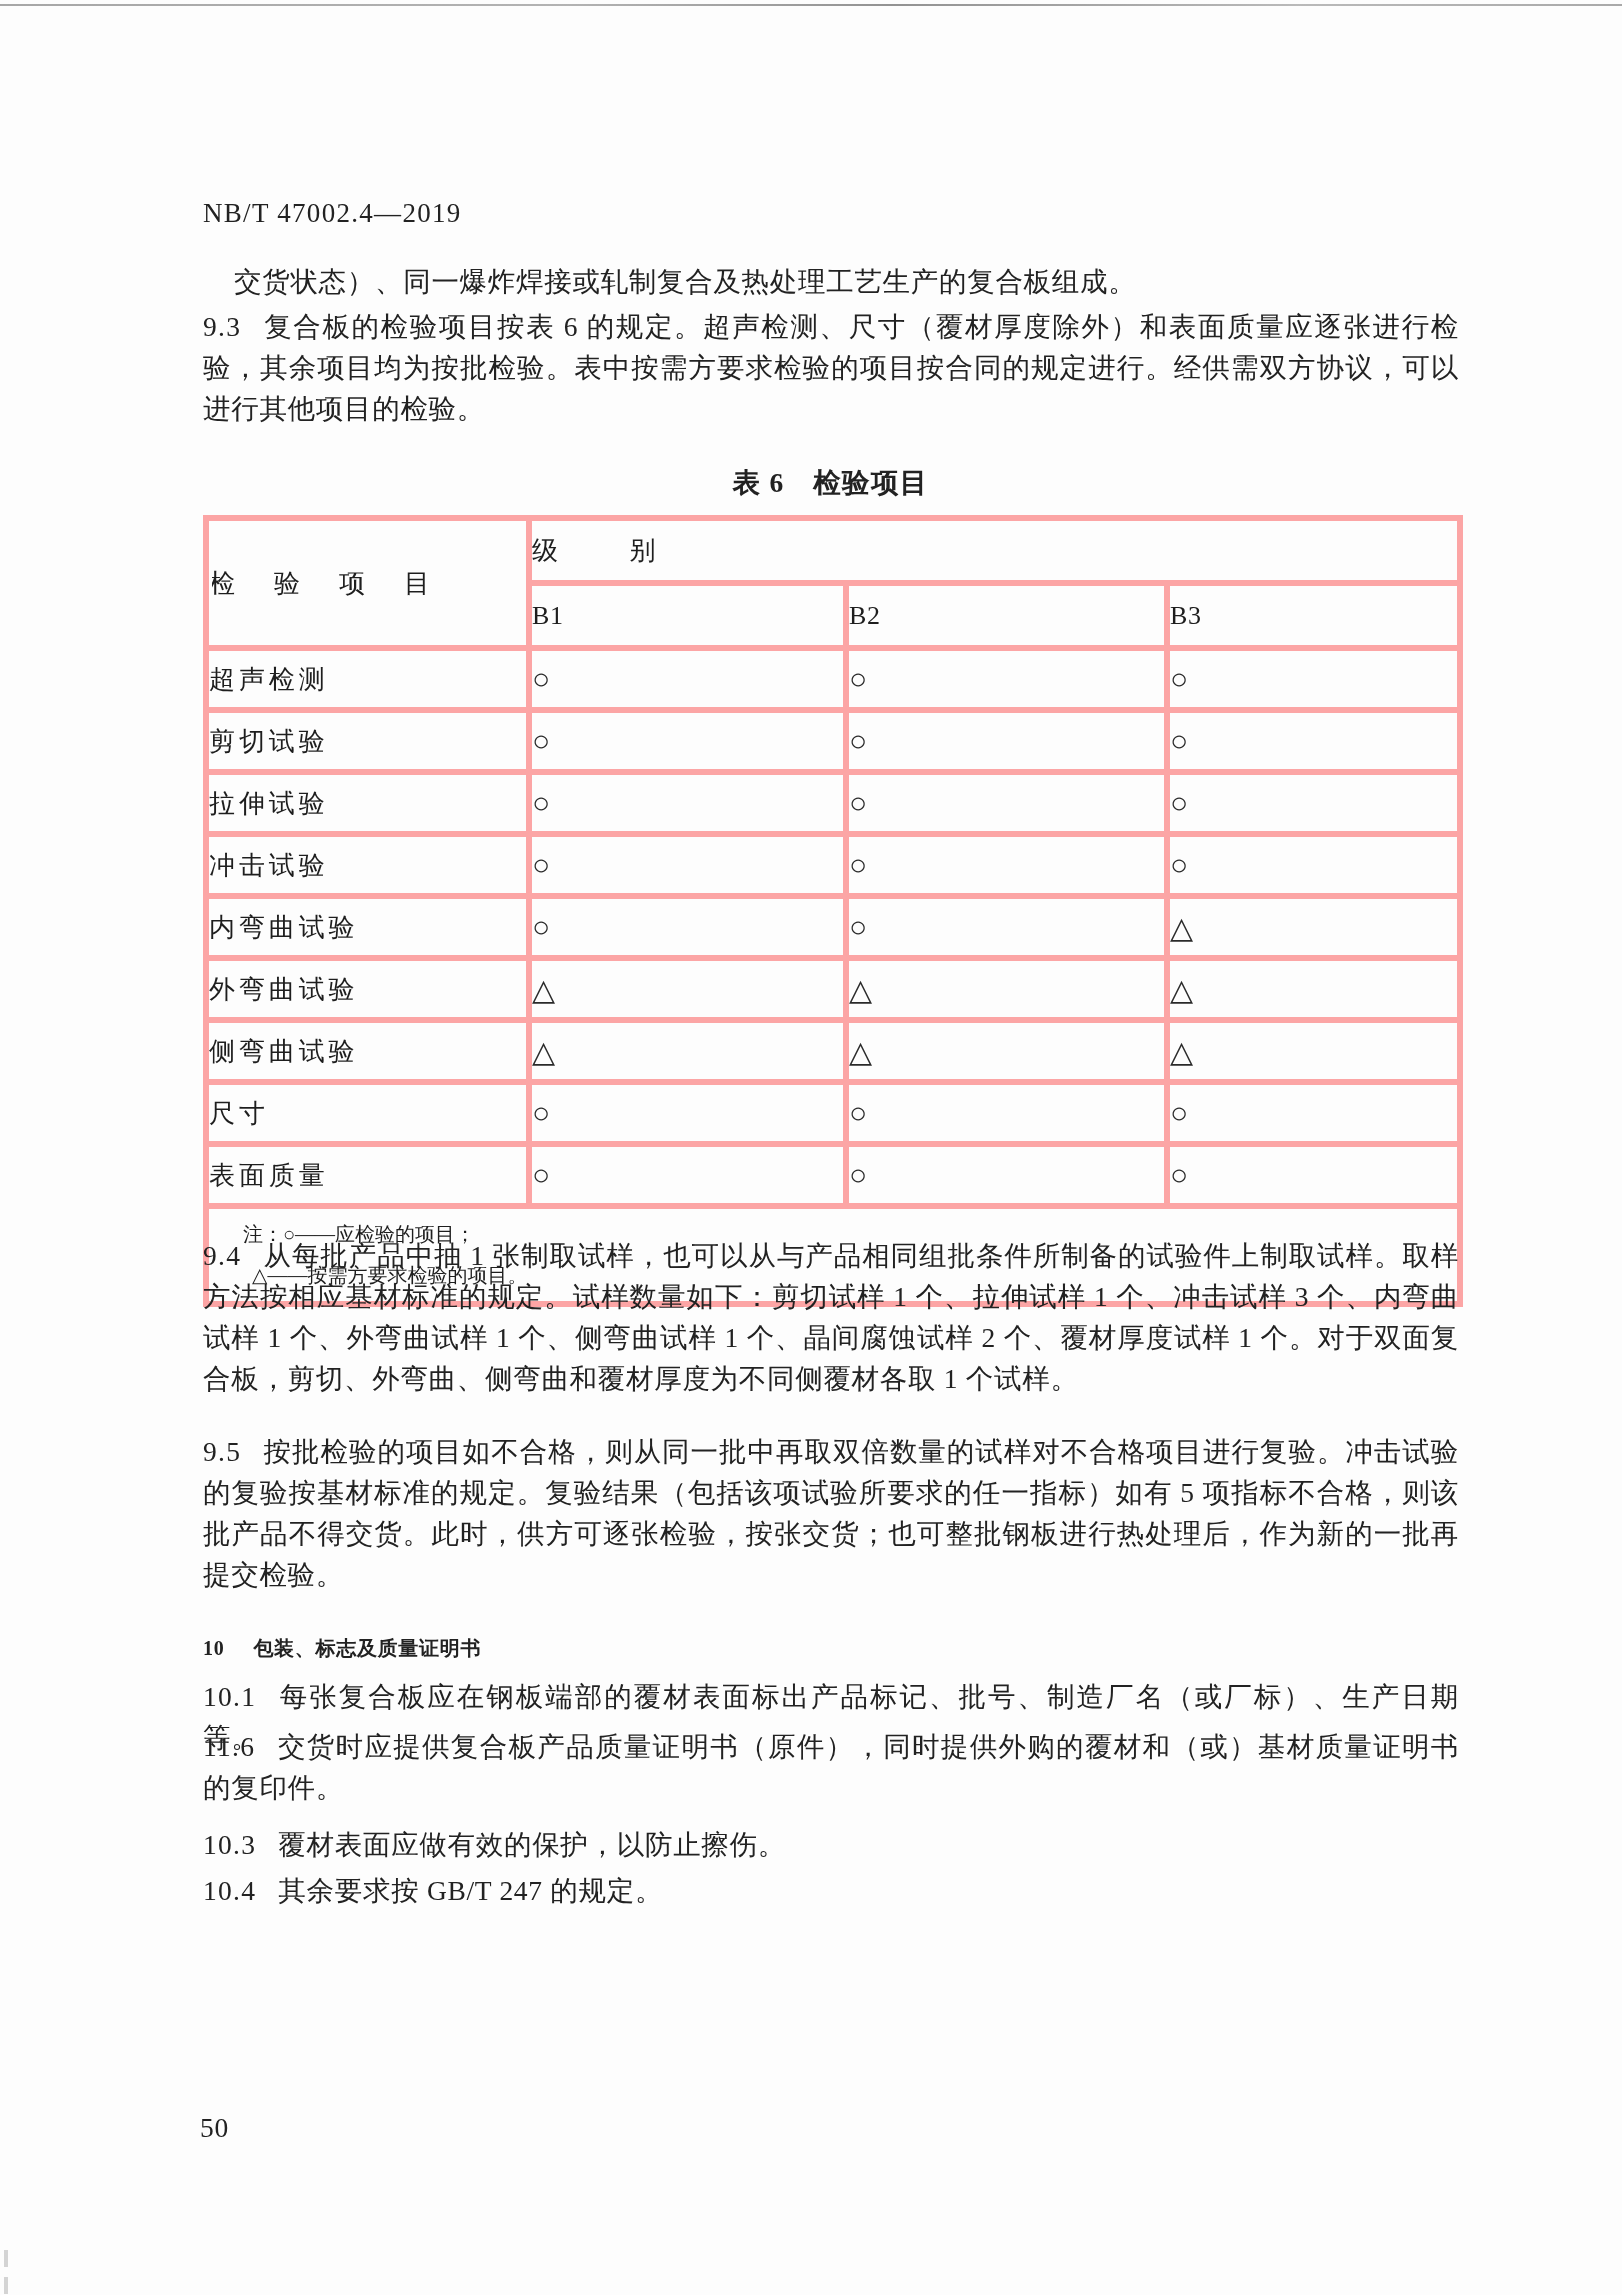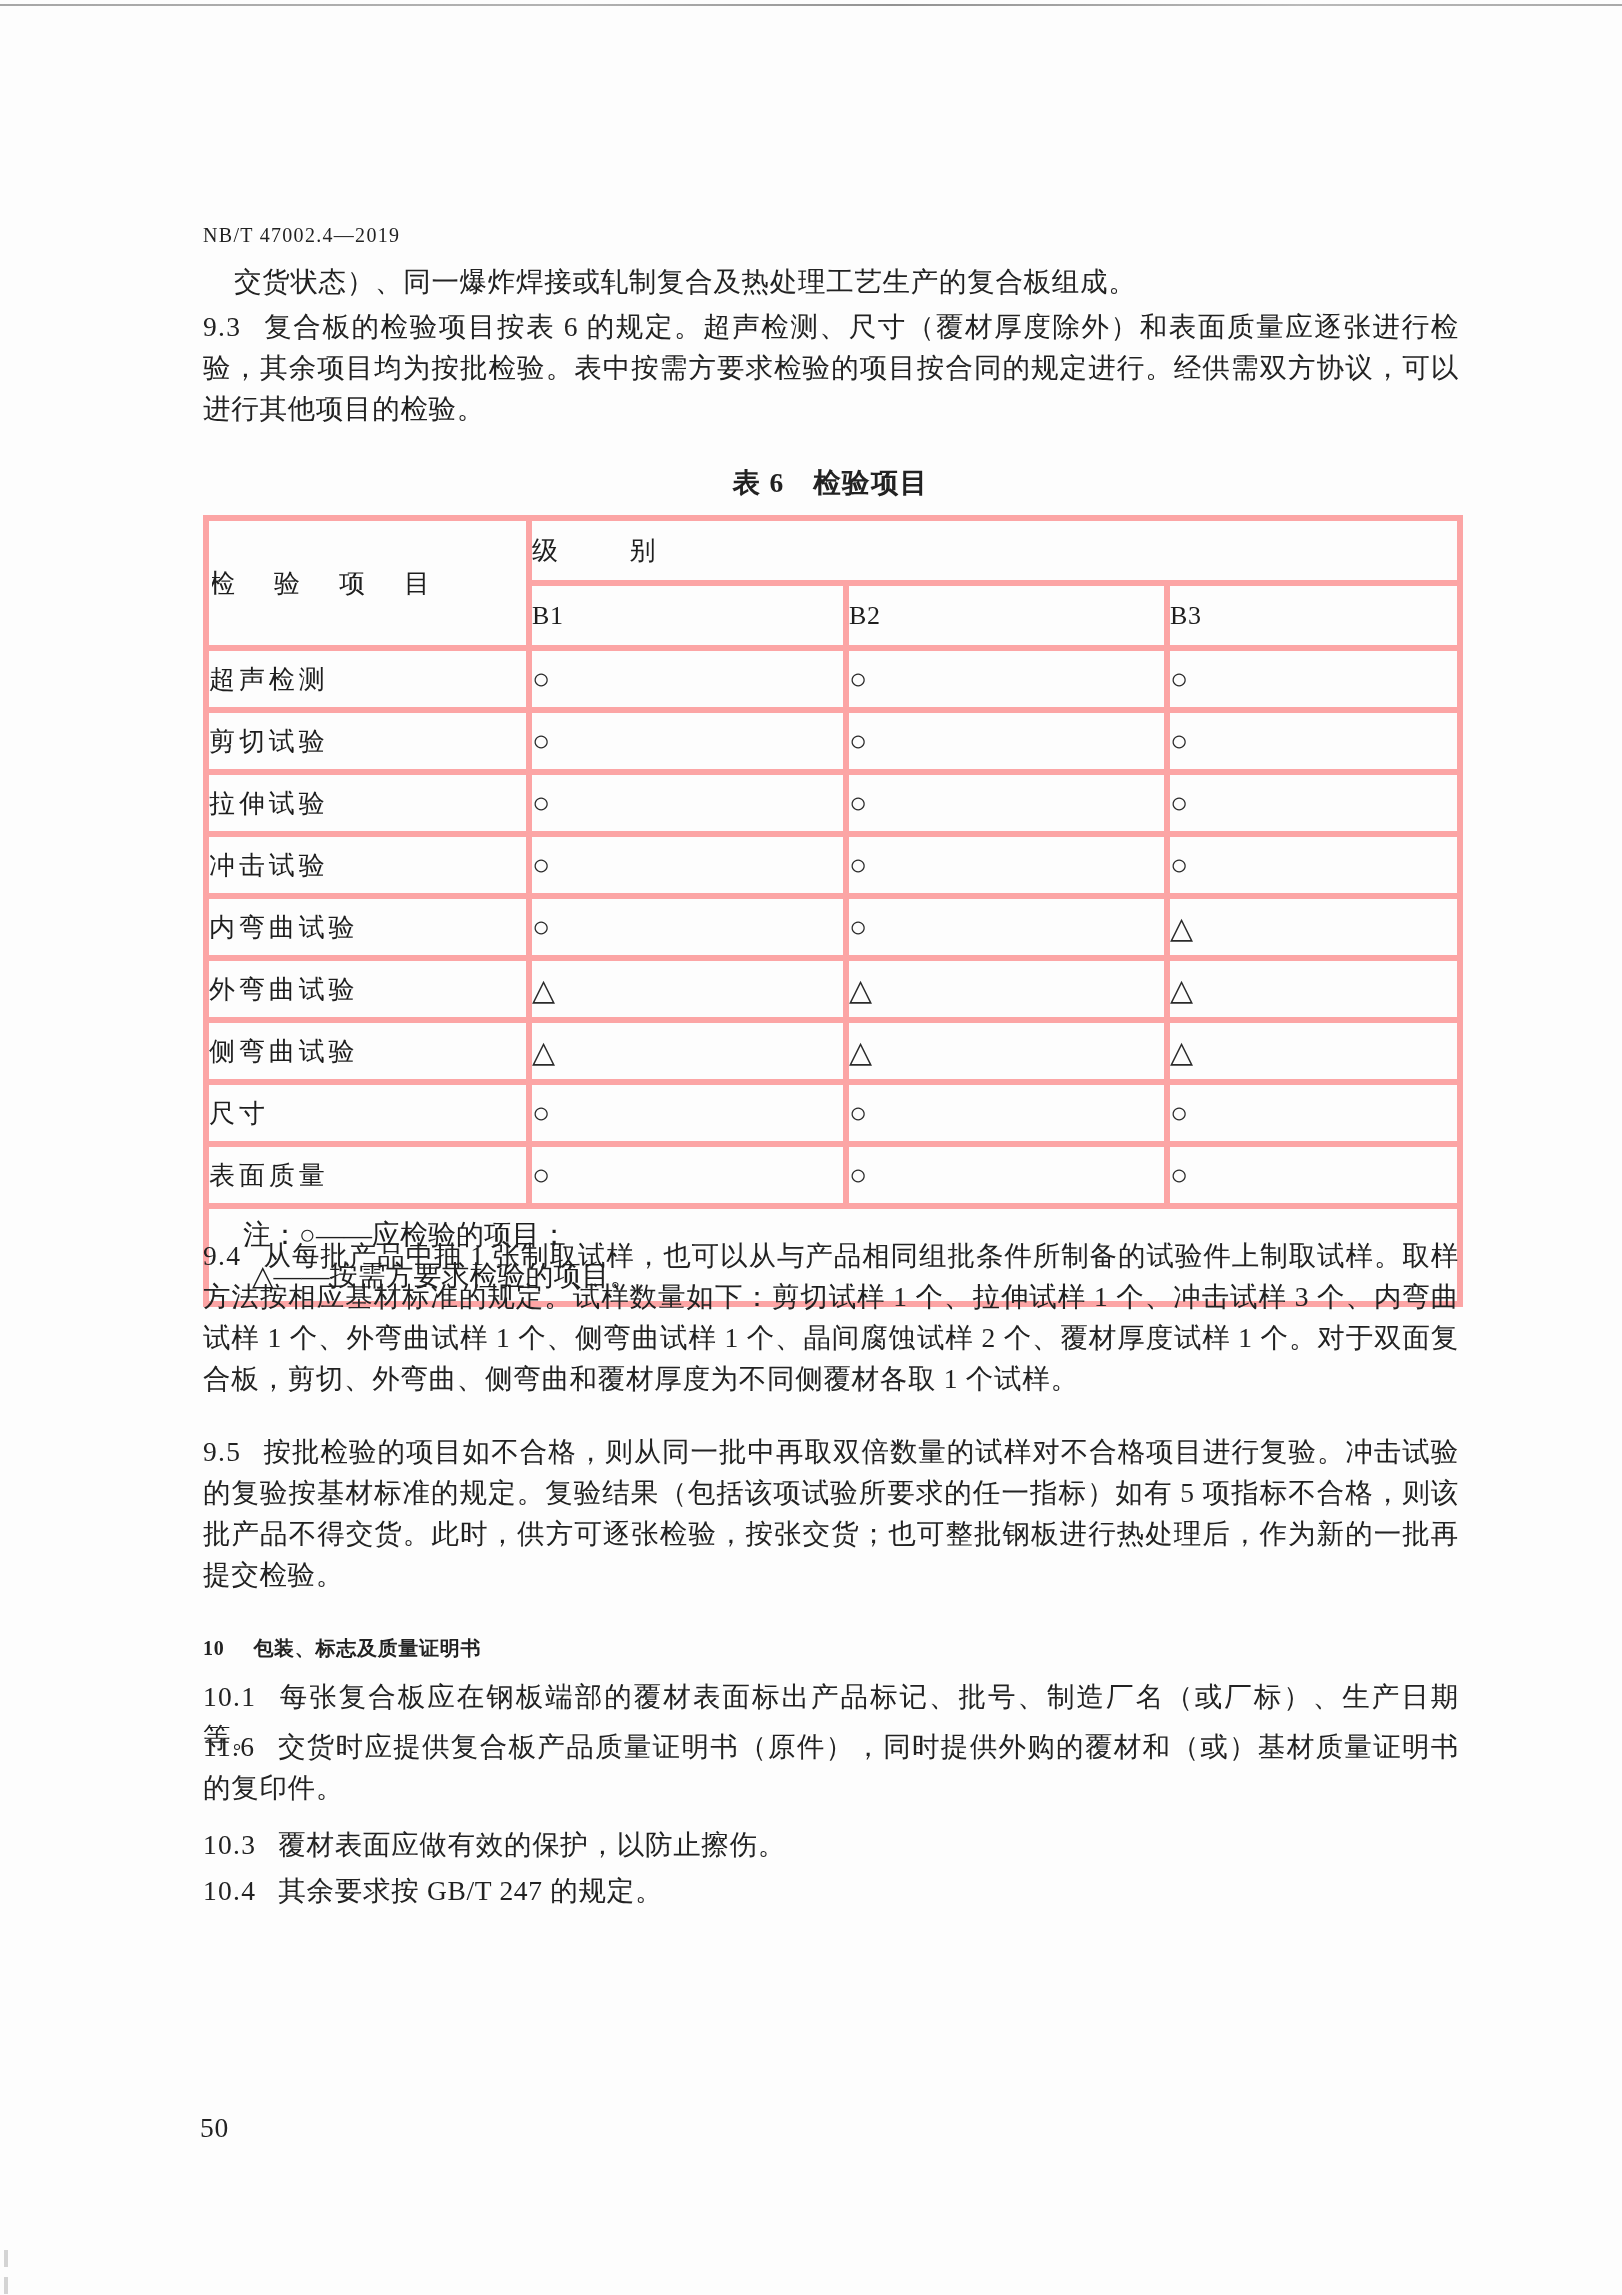--- a/index.html
+++ b/index.html
@@ -9,22 +9,22 @@
     font-family:"Liberation Serif","DejaVu Serif",serif;
     color:#222;
   }
   .scan-line-top{
     position:absolute;left:0;top:3.9px;width:1623px;height:2.6px;
     background:linear-gradient(90deg,#8a8a8a 0%,#9a9a9a 35%,#6f6f6f 55%,#a3a3a3 80%,#8d8d8d 100%);
     opacity:.75;
   }
   .scan-tick{position:absolute;left:3.9px;width:3.9px;height:17px;background:#c9c9c9;opacity:.8;}
   .running-header{
-    position:absolute;left:203px;top:224px;
-    font-size:20px;letter-spacing:1.3px;white-space:nowrap;
+    position:absolute;left:203px;top:198px;
+    font-size:27px;letter-spacing:1.3px;white-space:nowrap;
   }
   .para{
     position:absolute;left:203px;width:1256px;
     font-size:27.5px;line-height:41px;letter-spacing:0.7px;
     text-align:justify;text-justify:inter-character;
   }
   .para .pnum{margin-right:22px;letter-spacing:1.3px;}
   .single{text-align:left;margin-left:31px;}
   .table-title{
     position:absolute;left:203px;top:462px;width:1255px;
@@ -42,21 +42,21 @@
   }
   td.itemhead{letter-spacing:6.5px;border-radius:26px;}
   tr.ghead td{height:59px;letter-spacing:6.5px;}
   tr.bhead td{height:59px;border-bottom:5.9px solid #1c1c1c;letter-spacing:0.7px;}
   td.itemhead{border-bottom:5.9px solid #1c1c1c;}
   tr.drow td{height:56px;}
   td.item{letter-spacing:3.9px;}
   td.mark{font-size:30px;color:#2a2a2a;}
   tr.noterow td{
     height:92px;border-top:4.6px solid #1c1c1c;text-align:left;vertical-align:middle;
-    font-size:28px;
+    font-size:20px;
   }
   .note-line{line-height:41px;white-space:nowrap;}
   .note-line.l1{padding-left:34px;}
   .note-line.l2{padding-left:43px;}
   .sec-heading{
     position:absolute;left:203px;width:1256px;
     font-size:20px;font-weight:bold;line-height:43px;letter-spacing:0.7px;
   }
   .sec-heading .pnum{margin-right:29px;}
   .page-number{

